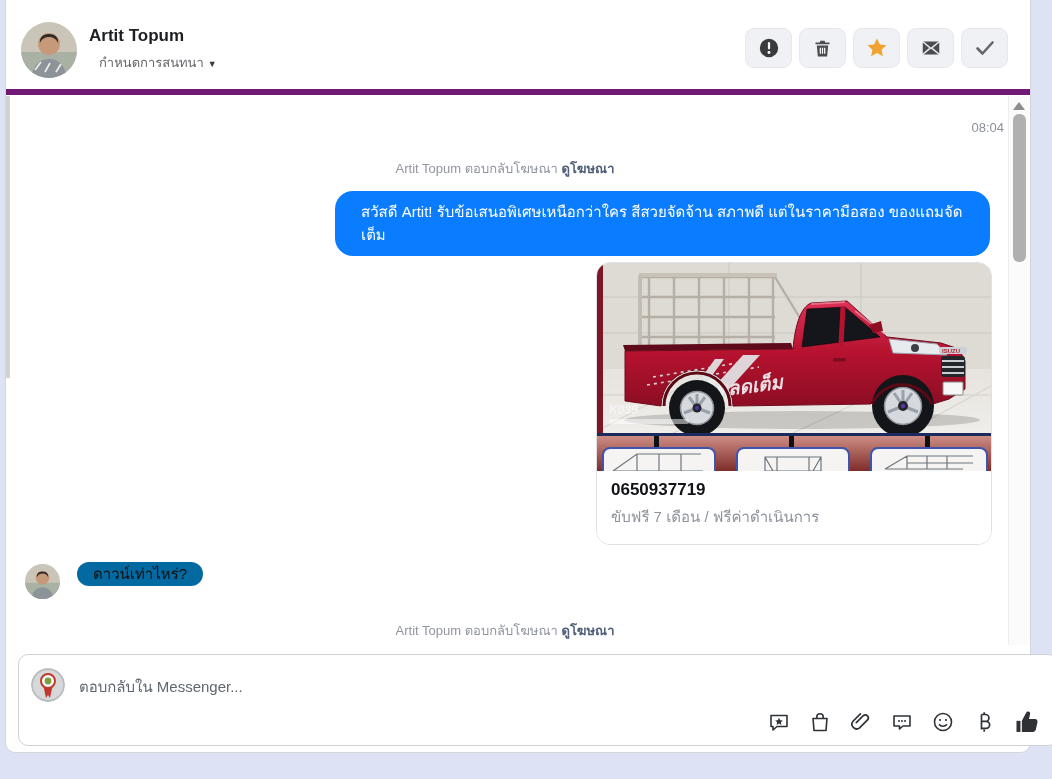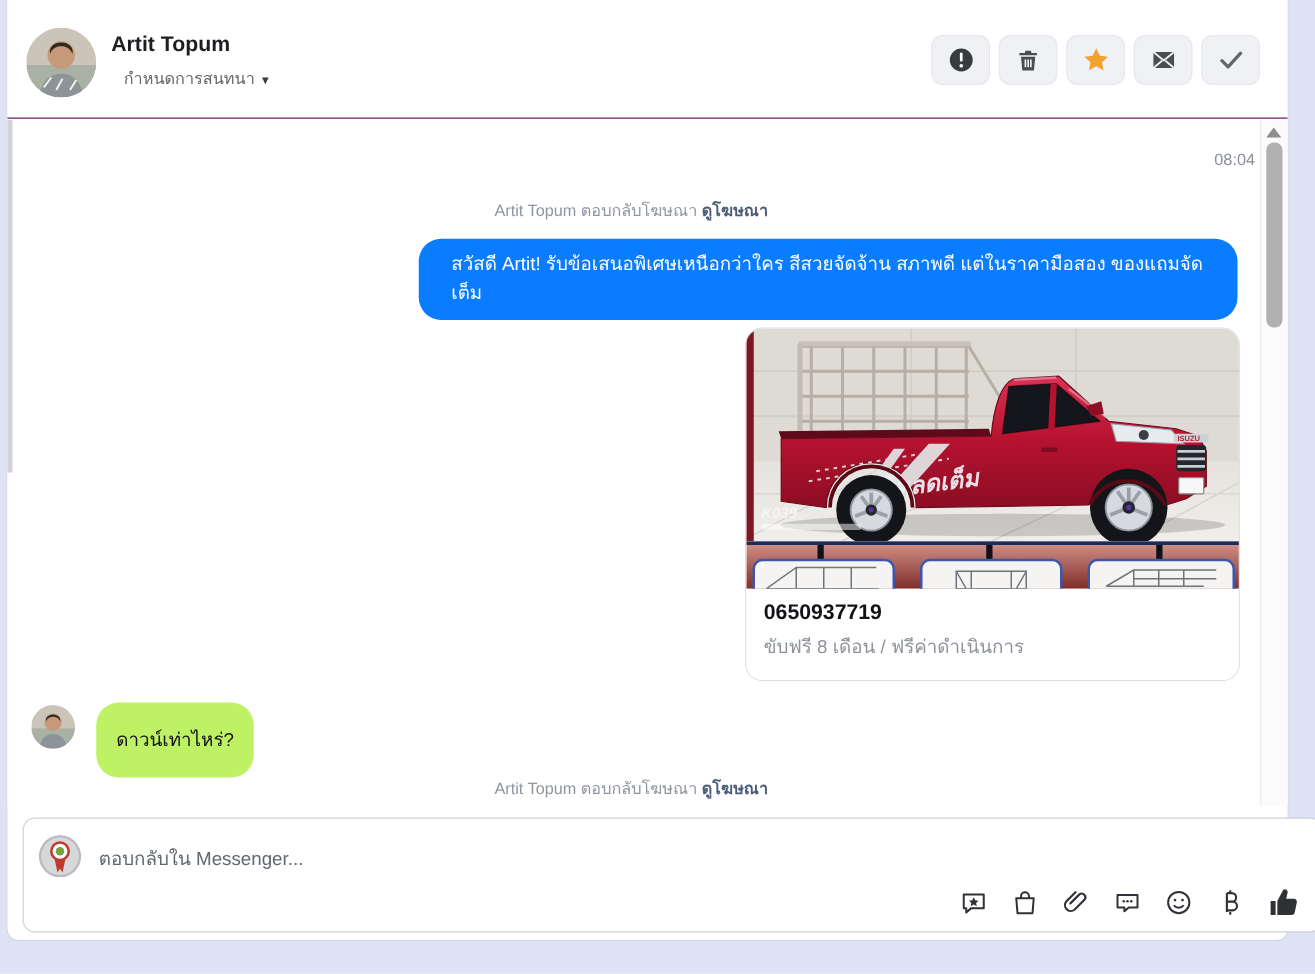--- a/index.html
+++ b/index.html
@@ -4,21 +4,21 @@
 <style>
   * { margin:0; padding:0; box-sizing:border-box; }
   html,body { width:1052px; height:779px; overflow:hidden; }
   body { font-family:"Liberation Sans","DejaVu Sans",sans-serif; background:#dde3f5; position:relative; }
   .page { position:absolute; inset:0; }
 
   .panel { position:absolute; left:5px; top:0; width:1026px; height:753px; background:#fff;
            border:1px solid #d3d6de; border-top:none; border-radius:0 0 10px 10px; }
 
   
-  .header { position:absolute; left:0; top:0; right:0; height:95px; background:#fff; border-bottom:1px solid #701a75; border-radius:0; }
+  .header { position:absolute; left:0; top:0; right:0; height:95px; background:#fff; border-bottom:6px solid #701a75; border-radius:0; }
   .h-avatar { position:absolute; left:15px; top:22px; width:56px; height:56px; border-radius:50%; overflow:hidden; }
   .h-name { position:absolute; left:83px; top:26px; font-size:17px; font-weight:bold; color:#1c1e21; }
   .h-sub  { position:absolute; left:93px; top:52px; font-size:13px; color:#65676b; cursor:pointer; }
   .h-sub .caret { font-size:9px; color:#3a3b3c; margin-left:4px; }
   .actions { position:absolute; right:22px; top:28px; display:flex; gap:7px; }
   .act-btn { width:47px; height:40px; background:#f0f1f5; border:1px solid #e6e8ee; border-radius:9px;
              display:flex; align-items:center; justify-content:center; cursor:pointer; }
 
   
   .chat { position:absolute; left:0; top:96px; right:0; height:549px; background:#fff; }
@@ -31,22 +31,22 @@
 
   .card { position:absolute; left:590px; top:166px; width:396px; background:#fff; border:1px solid #dfe1e6;
           border-radius:14px; overflow:hidden; cursor:pointer; box-shadow:0 0 0 0 transparent; }
   .card-img { display:block; width:396px; height:170px; }
   .card-strip { display:block; width:396px; height:38px; }
   .card-body { padding:9px 14px 15px 14px; background:#fff; }
   .card-phone { font-size:17px; font-weight:bold; color:#111317; }
   .card-desc  { font-size:15px; color:#8f939c; margin-top:5px; }
 
   .in-avatar { position:absolute; left:19px; top:468px; width:35px; height:35px; border-radius:50%; overflow:hidden; }
-  .bubble-in { position:absolute; left:71px; top:466px; background:#bef264; color:#111; font-size:15px;
-               padding:18px 16px; border-radius:18px; }
+  .bubble-in { position:absolute; left:71px; top:466px; background:#0369a1; color:#111; font-size:15px;
+               padding:0 16px; border-radius:18px; }
 
   
   .sb { position:absolute; right:0; top:0; width:22px; height:549px; background:#fbfbfb; border-left:1px solid #ededed; cursor:pointer; }
   .sb-arrow { position:absolute; top:6px; left:4px; width:0; height:0; border-left:6px solid transparent;
               border-right:6px solid transparent; border-bottom:8px solid #8d8d8d; }
   .sb-thumb { position:absolute; left:4px; top:18px; width:13px; height:148px; background:#b0b0b0; border-radius:6px; cursor:grab; }
 
   
   .left-strip { position:absolute; left:0; top:96px; width:4px; height:282px; background:#d2d2d2; cursor:pointer; }
 
@@ -216,21 +216,21 @@
           </g>
           <g stroke="#6f747c" stroke-width="1.2" fill="none">
             <path d="M16 38L40 21h64M40 21v17M62 21v17M84 21v17M16 38h90"></path>
             <path d="M168 24h56v14h-56zM168 24l8 14M224 24l-8 14M180 24v14M212 24v14"></path>
             <path d="M288 36l22-13h66M310 23v13M330 23v13M350 23v13M288 36h78M310 30h66"></path>
           </g>
         </svg>
 
         <div class="card-body">
           <div class="card-phone">0650937719</div>
-          <div class="card-desc">ขับฟรี 8 เดือน / ฟรีค่าดำเนินการ</div>
+          <div class="card-desc">ขับฟรี 7 เดือน / ฟรีค่าดำเนินการ</div>
         </div>
       </div>
 
       <div class="in-avatar">
         <svg viewBox="0 0 56 56" width="35" height="35">
           <rect width="56" height="56" fill="#cbc4b8"></rect>
           <rect y="30" width="56" height="26" fill="#a9b0a4"></rect>
           <circle cx="28" cy="22" r="11" fill="#c69a78"></circle>
           <path d="M28 12c-7 0-10 5-9 9 2-5 6-6 9-6s7 1 9 6c1-4-2-9-9-9z" fill="#2e2a26"></path>
           <path d="M10 56c2-14 10-19 18-19s16 5 18 19z" fill="#8d9499"></path>

